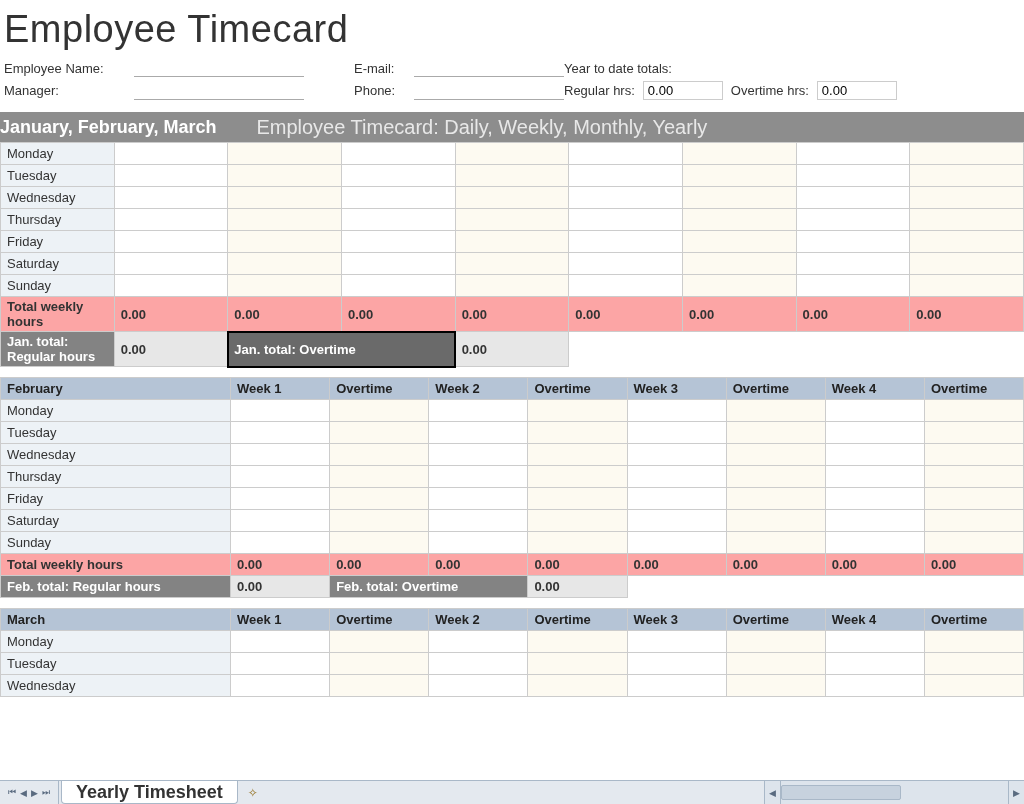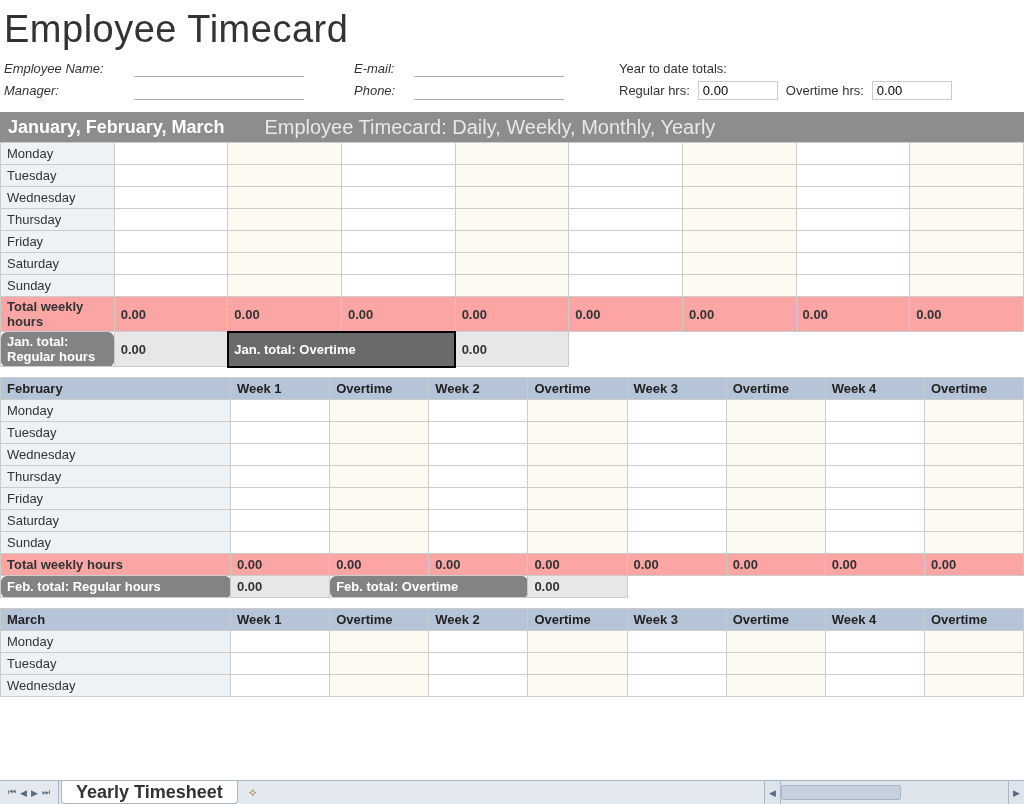--- a/index.html
+++ b/index.html
@@ -24,54 +24,52 @@
   
   .info-row {
     display: flex;
     padding: 2px 4px;
     align-items: center;
     font-size: 13px;
   }
   .info-label {
     width: 130px;
     color: #333;
-    font-style: italic;
   }
   .info-input {
     border: none;
     border-bottom: 1px solid #aaa;
     width: 170px;
     font-size: 13px;
     padding: 1px 2px;
     background: transparent;
   }
   .info-mid-label { width: 60px; margin-left: 50px; }
   .info-mid-input { width: 150px; }
   .info-right-group {
-    margin-left: 55px;
     display: flex;
     align-items: center;
     gap: 8px;
     justify-content: center;
   }
   .info-val-box {
     border: 1px solid #ccc;
     width: 80px;
     padding: 1px 4px;
     font-size: 13px;
     background: #fff;
   }
   
   .quarter-banner {
     background: #8d8d8d;
     color: #fff;
     height: 30px;
     display: flex;
     align-items: center;
-    padding: 0 8px;
+    padding: 0 0;
     margin-top: 10px;
     font-family: "Century Gothic", "Segoe UI", sans-serif;
   }
   .quarter-title {
     font-weight: bold;
     font-size: 18px;
   }
   .quarter-sub {
     margin-left: 40px;
     font-size: 20px;
@@ -109,21 +107,20 @@
   table.month td.wk-cream { background: #fdfaf1; }
   table.month tr.total td {
     background: #fca5a5;
     font-weight: bold;
     margin-top: 20px;
   }
   table.month tr.monthtotal td.lbl {
     background: #838383;
     color: #fff;
     font-weight: bold;
-    border-radius: 6px;
   }
   table.month tr.monthtotal td.val {
     background: #e7e7e7;
     font-weight: bold;
   }
   table.month tr.monthtotal td.sel {
     background: #6a6a6a;
     color: #fff;
     font-weight: bold;
     outline: 2px solid #000;

